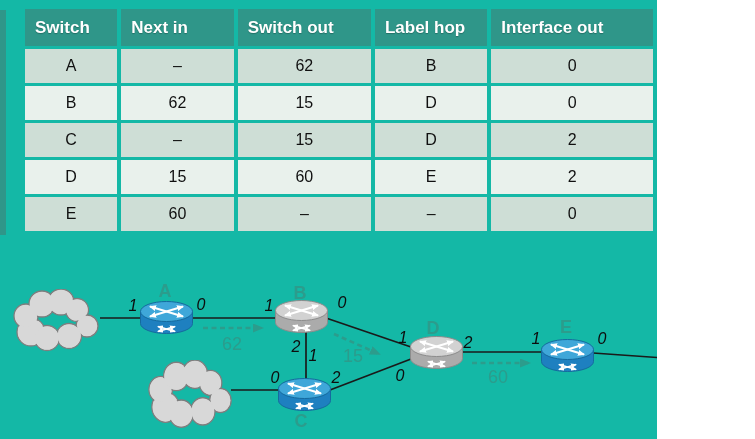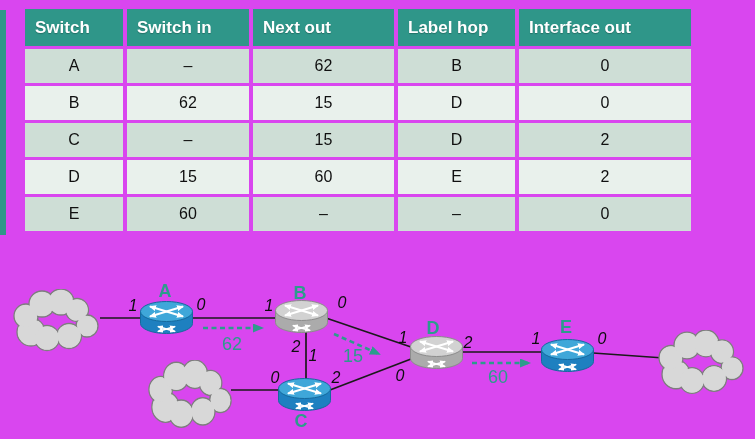--- a/index.html
+++ b/index.html
@@ -1,17 +1,17 @@
 <!DOCTYPE html>
 <html><head>
 <meta charset="utf-8">
 <style>
   html,body { margin:0; padding:0; background:#ffffff; }
   .slide {
-    position:relative; width:755px; height:439px; background:#d946ef;
+    position:relative; width:657px; height:439px; background:#14b8a6;
     font-family:"Liberation Sans", sans-serif; overflow:hidden;
   }
   .edge-strip {
     position:absolute; left:0; top:10px; width:6px; height:225px;
     background:#2F9689;
   }
   table.fwd {
     position:absolute; left:21px; top:6px;
     border-collapse:separate; border-spacing:4px 3px;
     table-layout:fixed;
@@ -48,22 +48,22 @@
     <colgroup>
       <col style="width:98px">
         <col style="width:122px">
         <col style="width:141px">
       <col style="width:117px">
         <col style="width:172px">
     </colgroup>
     <thead>
       <tr>
         <th>Switch</th>
-        <th>Switch in</th>
-        <th>Next out</th>
+        <th>Next in</th>
+        <th>Switch out</th>
         <th>Label hop</th>
         <th>Interface out</th>
       </tr>
     </thead>
     <tbody>
       <tr>
         <td>A</td>
         <td>–</td>
         <td>62</td>
         <td>B</td>

